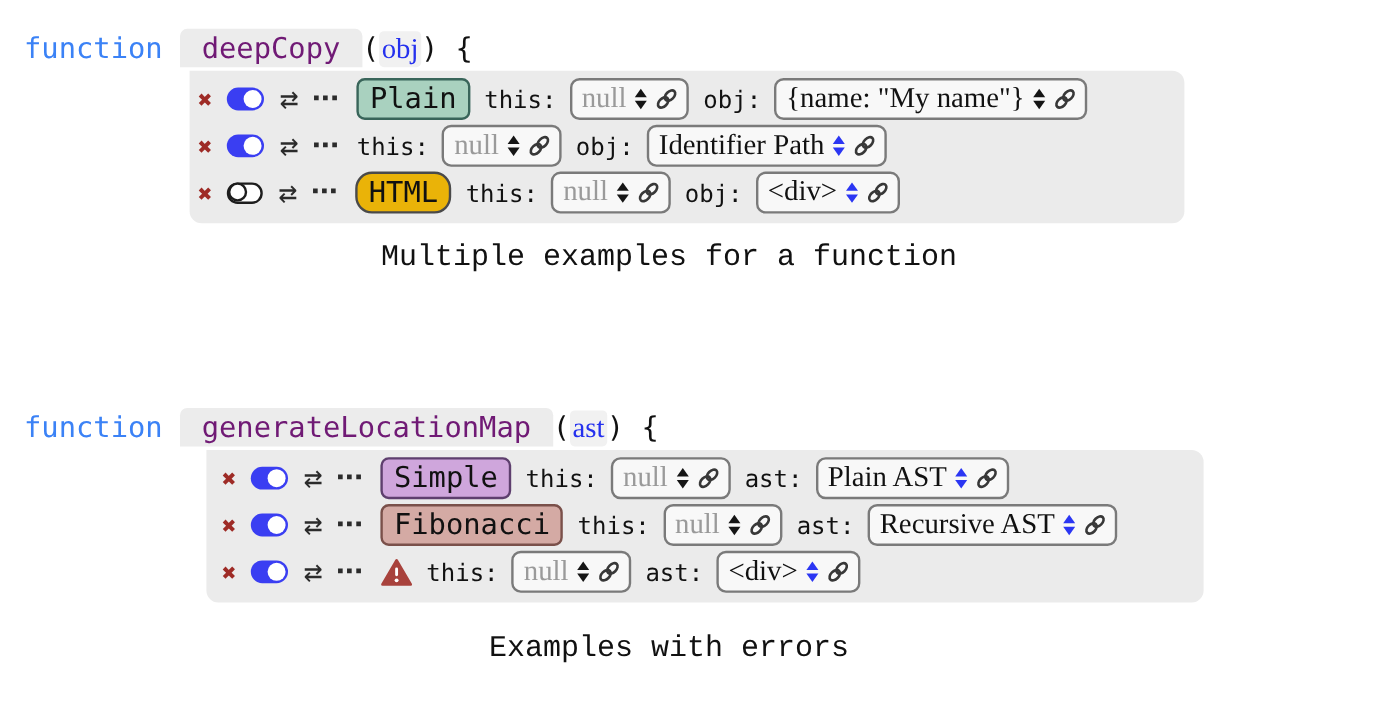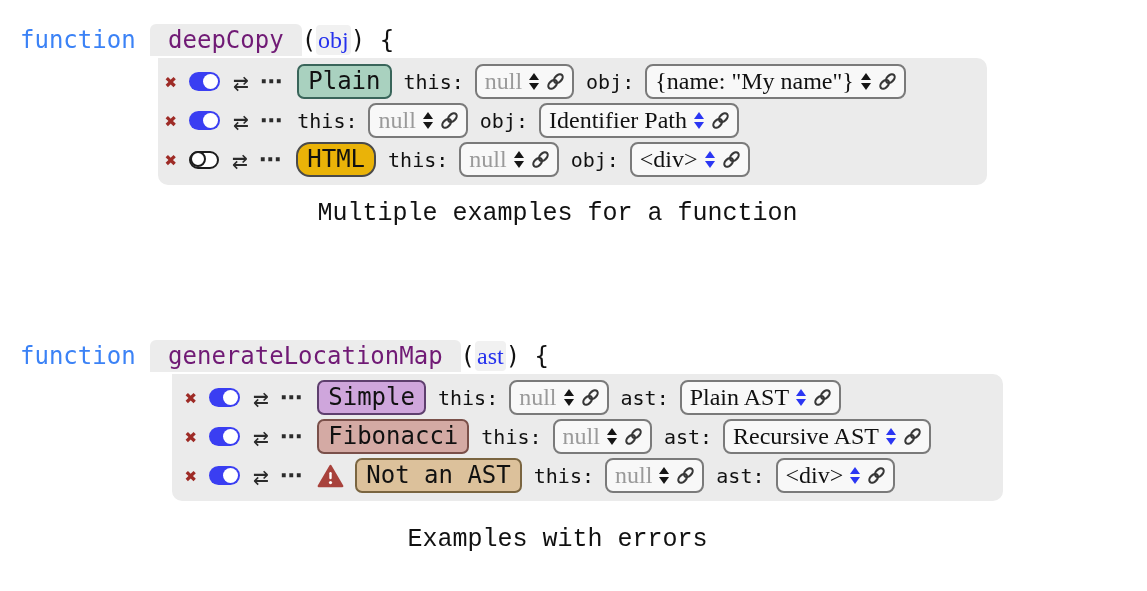--- a/index.html
+++ b/index.html
@@ -292,21 +292,20 @@
           </span>
     <span class="swap">⇄</span>
     <span class="more">▪▪▪</span>
     <span class="warn">
       <svg width="27" height="24" viewBox="0 0 27 24">
         <path d="M13.5 2 L25.2 22 H1.8 Z" fill="#a8423c" stroke="#a8423c" stroke-width="2.4" stroke-linejoin="round"></path>
         <rect x="12.3" y="8" width="2.4" height="7.2" rx="1.2" fill="#ffffff"></rect>
         <circle cx="13.5" cy="18.6" r="1.6" fill="#ffffff"></circle>
       </svg>
     </span>
-    <span class="badge" style="background: rgb(220, 193, 155); border-color: rgb(122, 101, 64);">Not an AST</span>
     <span class="lbl">this:</span>
     <span class="input">
       <span class="val muted">null</span>
       <span class="stepper">
               <i class="up"></i>
               <i class="dn"></i>
             </span>
       <span class="link">
         <svg width="19" height="19" viewBox="0 0 20 20">
           <g fill="none" stroke="#383838" stroke-width="2.3">

